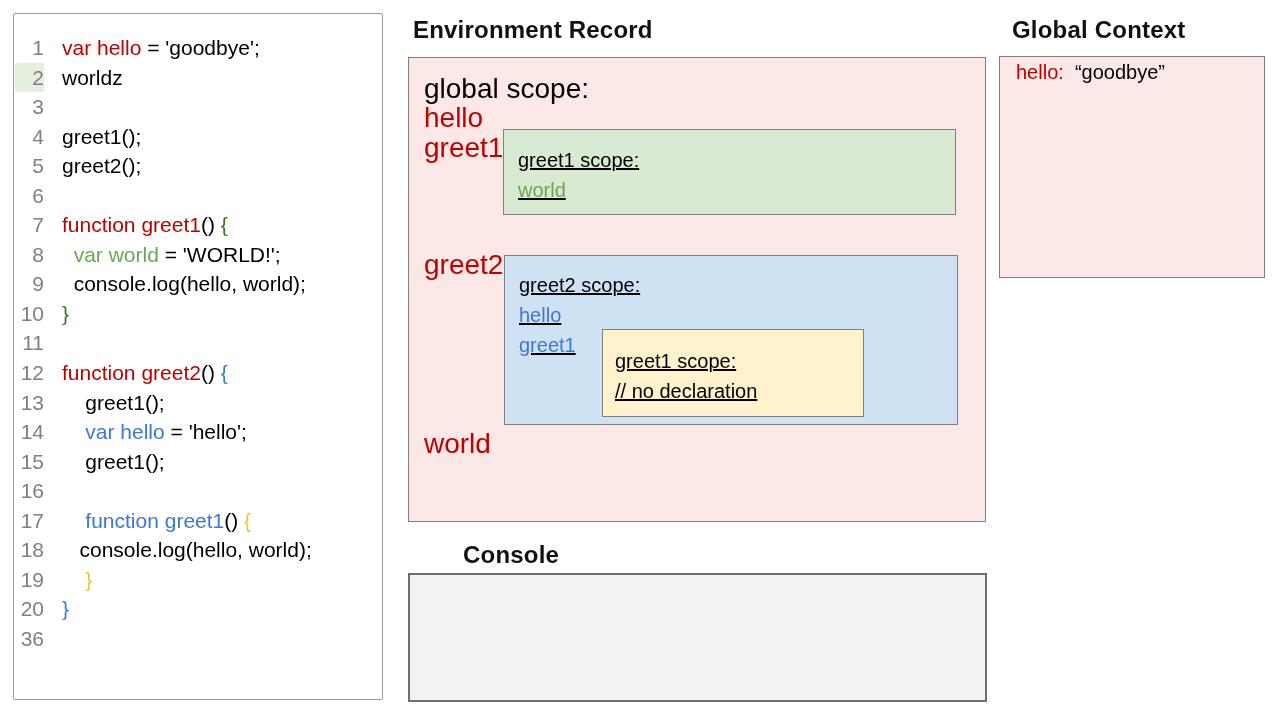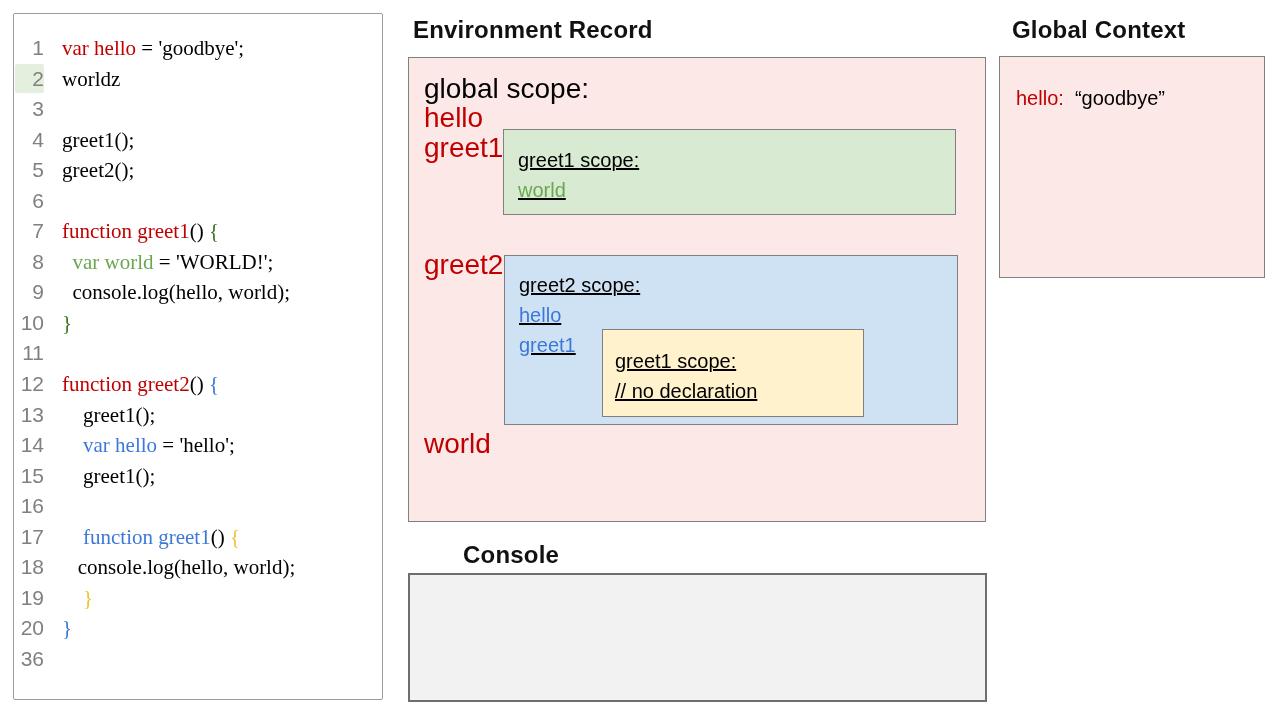--- a/index.html
+++ b/index.html
@@ -26,21 +26,21 @@
   }
   .ln {
     display:inline-block;
     width:29px;
     margin-left:1px;
     text-align:right;
     color:var(--line-number-gray,#808080);
     flex:0 0 auto;
   }
   .ln.hl { background:var(--line-highlight,#e4f0dd); border-radius:2px; }
-  .code-text { padding-left:18px;font-family:Liberation Serif, serif; }
+  .code-text { padding-left:18px; }
   .tok-black { color:var(--code-black,#000); }
   .tok-red { color:var(--code-red,#c00000); }
   .tok-blue { color:var(--code-blue,#3c78d8); }
   .tok-green { color:var(--code-green,#6aa84f); }
   .tok-green-dark { color:var(--code-green-dark,#38761d); }
   .tok-yellow { color:var(--code-yellow,#f1c232); }
 
   
   .heading {
     font-size:24px;
@@ -90,21 +90,21 @@
   }
   .t-black { color:#000; }
   .t-green { color:var(--code-green,#6aa84f); }
   .t-blue  { color:var(--code-blue,#3c78d8); }
   .t-red   { color:var(--code-red,#c00000); }
 
   
   .global-box {
     left:999px; top:56px; width:266px; height:222px;
     background:var(--scope-pink,#fce9e7);
-    padding:27px 10px 0 16px;
+    padding:1px 10px 0 16px;
     font-size:20px; line-height:28px;
   }
 
   
   .console-box {
     left:408px; top:573px; width:579px; height:129px;
     background:var(--console-gray,#f2f2f2);
     border:2px solid #6e6e6e;
   }
 </style>

